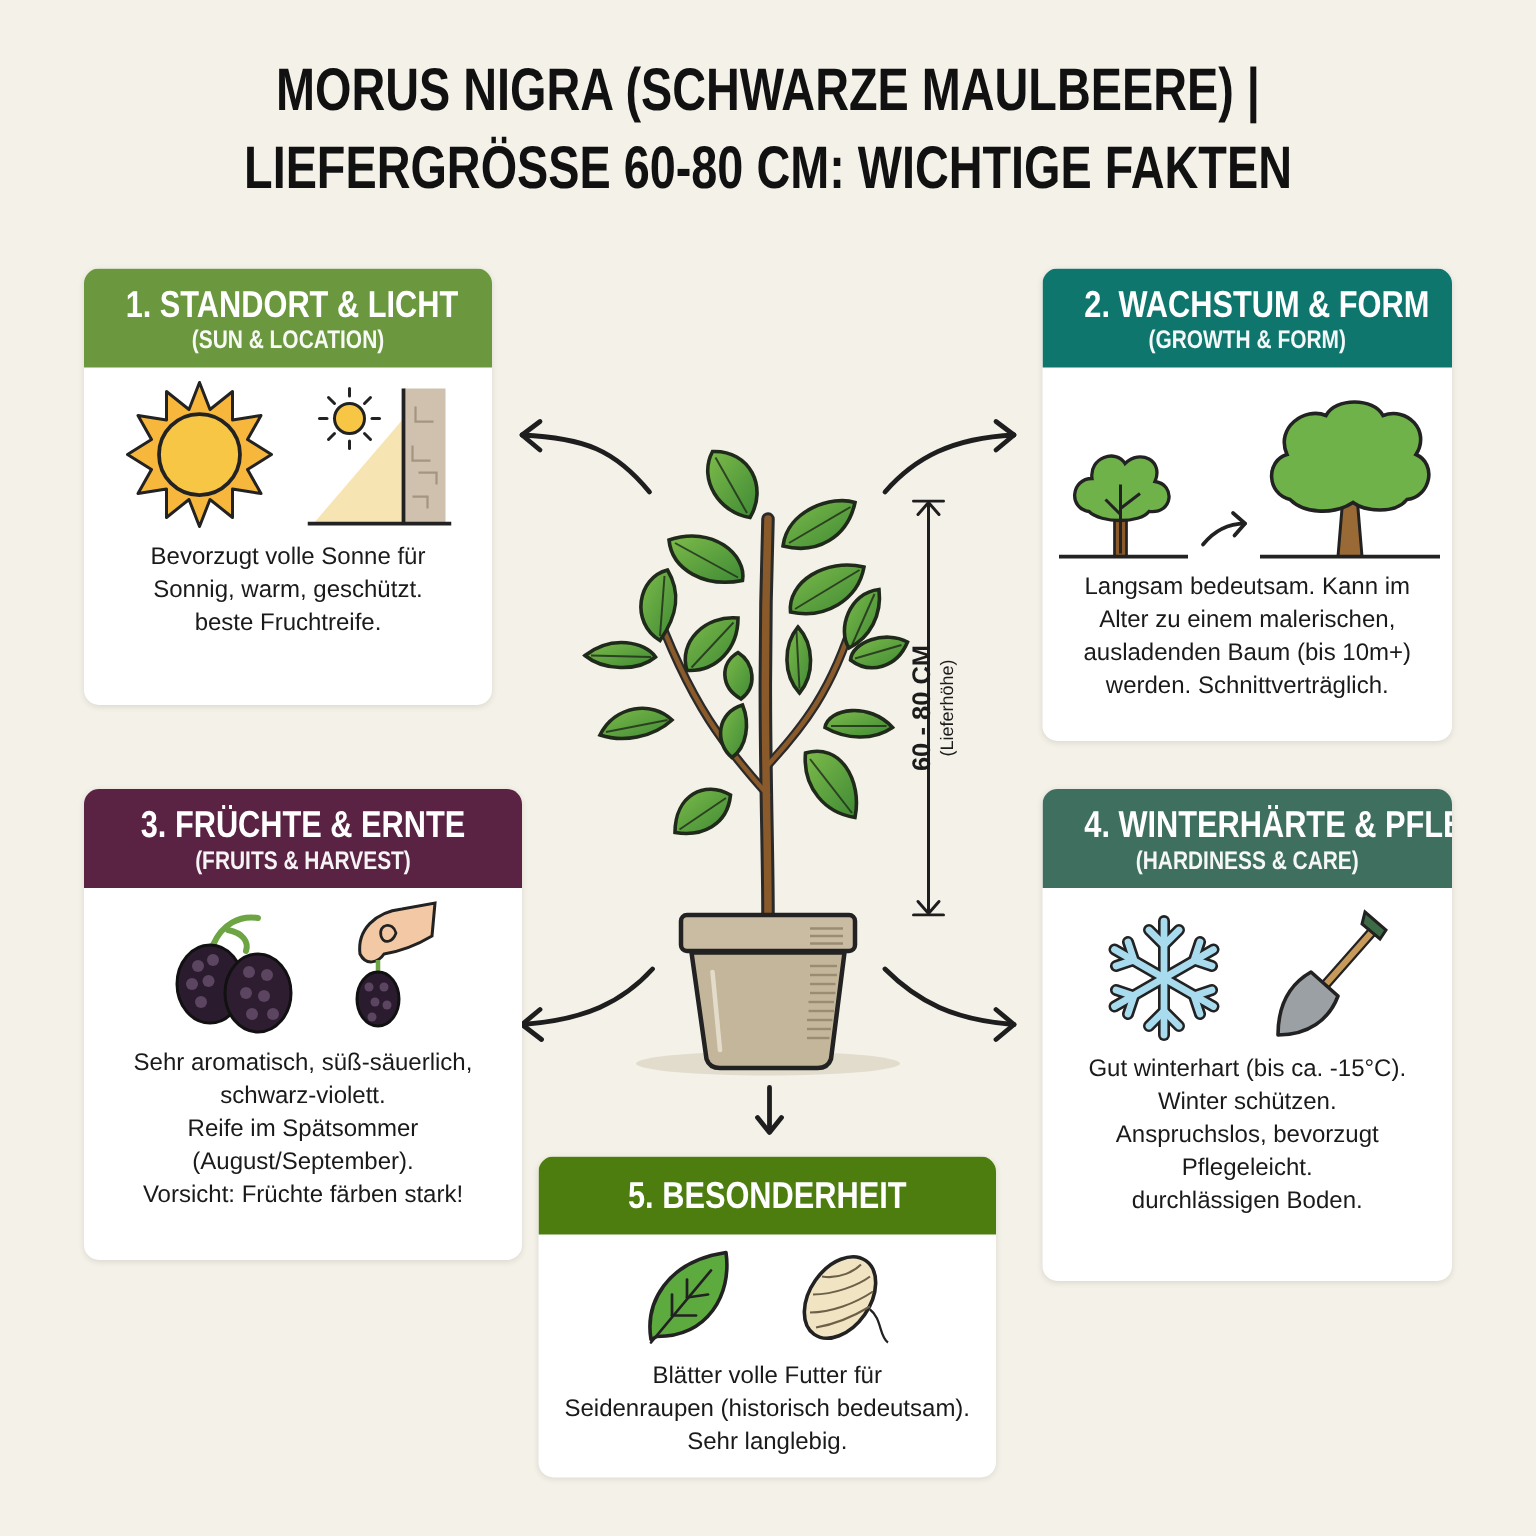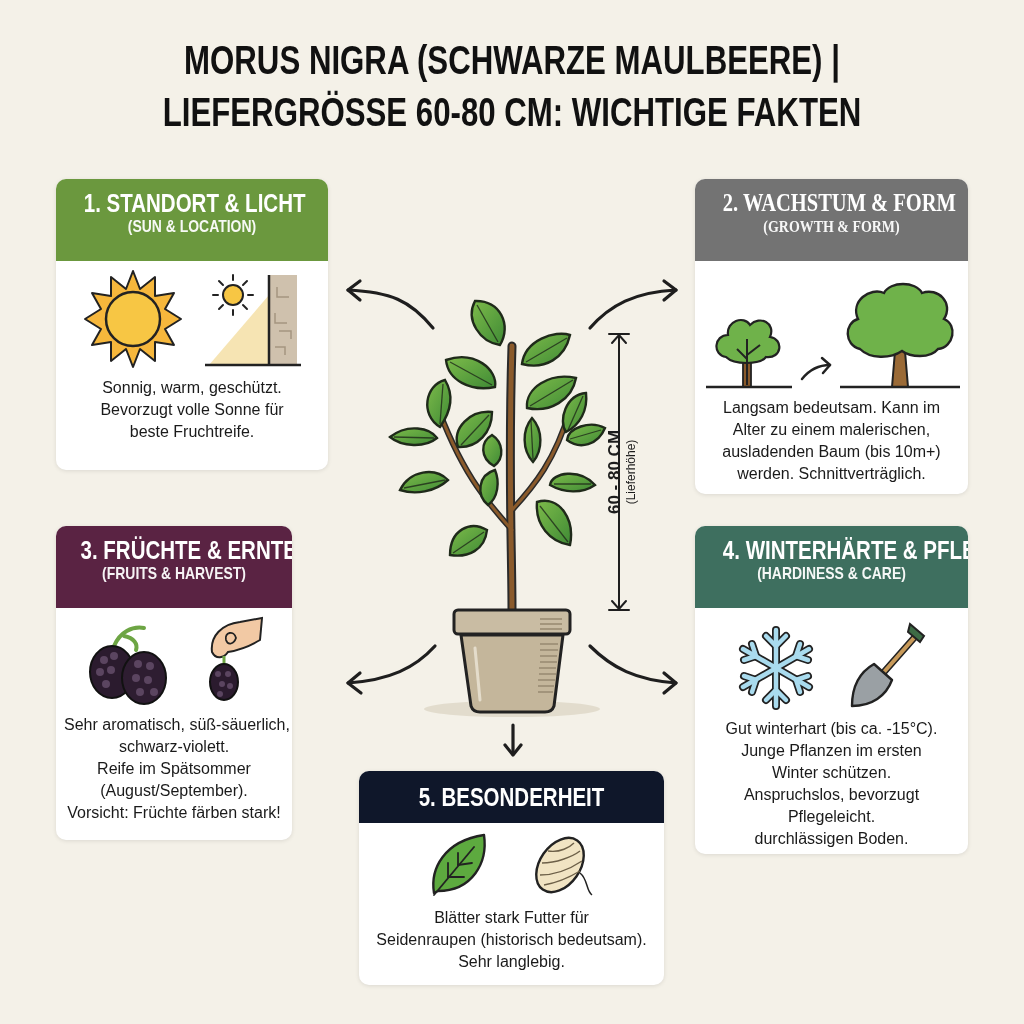--- a/index.html
+++ b/index.html
@@ -1,35 +1,35 @@
 <!DOCTYPE html>
 <html><head>
 <meta charset="utf-8">
 <style>
   html,body{margin:0;padding:0;}
   body{width:1024px;height:1024px;background:#f4f1e8;position:relative;overflow:hidden;font-family:"Liberation Sans","DejaVu Sans",sans-serif;color:#1c1c1c;}
   .title{position:absolute;left:0;top:34px;width:1024px;text-align:center;font-family:"Liberation Sans",sans-serif;font-weight:700;font-size:40px;line-height:52px;letter-spacing:0px;color:#111;transform:scaleX(0.78);transform-origin:center top;text-transform:uppercase;}
   .title div{white-space:nowrap;}
   .card{position:absolute;background:#fff;border-radius:10px;box-shadow:0 1px 4px rgba(0,0,0,0.10);overflow:hidden;}
-  .card-head{color:#fff;text-align:center;padding:10px 4px 24px 4px;}
+  .card-head{color:#fff;text-align:center;padding:10px 4px 8px 4px;}
   .card-head .h1{font-weight:700;font-size:25px;line-height:28px;white-space:nowrap;transform:scaleX(0.82);text-transform:uppercase;}
   .card-head .h2{font-weight:700;font-size:17px;line-height:20px;white-space:nowrap;transform:scaleX(0.82);text-transform:uppercase;opacity:0.95;}
   .card-icons{display:flex;justify-content:center;align-items:flex-end;gap:22px;padding:8px 0 4px 0;}
   .card-text{text-align:center;font-size:16px;line-height:22px;padding:4px 8px 0 8px;color:#1a1a1a;}
   .card-text div{white-space:nowrap;}
   .c1{left:56px;top:179px;width:272px;height:291px;}
   .c1 .card-head{background:#6b983e;}
   .c2{left:695px;top:179px;width:273px;height:315px;}
-  .c2 .card-head{background:#737373;font-family:Liberation Serif, serif;}
-  .c3{left:56px;top:526px;width:236px;height:314px;}
+  .c2 .card-head{background:#0f766e;}
+  .c3{left:56px;top:526px;width:292px;height:314px;}
   .c3 .card-head{background:#5a2343;}
   .c4{left:695px;top:526px;width:273px;height:328px;}
   .c4 .card-head{background:#3e6f5f;}
   .c5{left:359px;top:771px;width:305px;height:214px;}
-  .c5 .card-head{background:#0f172a;padding:12px 4px 12px 4px;}
+  .c5 .card-head{background:#4d7c0f;padding:12px 4px 12px 4px;}
   .plant{position:absolute;left:340px;top:280px;width:340px;height:480px;}
   .measure{position:absolute;left:603px;top:333px;width:60px;height:278px;}
   .measure-label{position:absolute;left:622px;top:472px;transform:translate(-50%,-50%) rotate(-90deg);text-align:center;white-space:nowrap;}
   .measure-label .m1{font-size:17px;font-weight:700;line-height:18px;}
   .measure-label .m2{font-size:12px;line-height:14px;}
   .arrows{position:absolute;left:0;top:0;width:1024px;height:1024px;pointer-events:none;}
 </style>
 </head>
 <body>
 
@@ -177,22 +177,22 @@
           <line x1="8" y1="26" x2="13" y2="26"></line>
           <line x1="43" y1="26" x2="48" y2="26"></line>
           <line x1="14" y1="12" x2="18" y2="16"></line>
           <line x1="38" y1="36" x2="42" y2="40"></line>
           <line x1="42" y1="12" x2="38" y2="16"></line>
           <line x1="14" y1="40" x2="18" y2="36"></line>
         </g>
     </svg>
   </div>
   <div class="card-text">
+    <div>Bevorzugt volle Sonne für</div>
     <div>Sonnig, warm, geschützt.</div>
-    <div>Bevorzugt volle Sonne für</div>
     <div>beste Fruchtreife.</div>
   </div>
 </div>
 
 <div class="card c2">
   <div class="card-head">
     <div class="h1">2. Wachstum &amp; Form</div>
     <div class="h2">(Growth &amp; Form)</div>
   </div>
   <div class="card-icons" style="gap:6px;padding-top:18px;">
@@ -304,21 +304,20 @@
     </svg>
     <svg width="84" height="90" viewBox="0 0 84 90">
       <line x1="38" y1="52" x2="68" y2="18" stroke="#222" stroke-width="7" stroke-linecap="round"></line>
       <line x1="38" y1="52" x2="68" y2="18" stroke="#c89a5a" stroke-width="4" stroke-linecap="round"></line>
       <path d="M64,4 L78,16 L74,22 L62,12Z" fill="#3d6b45" stroke="#222" stroke-width="2"></path>
       <path d="M28,44 L46,60 C40,76 26,86 6,86 C6,66 14,52 28,44Z" fill="#9aa0a4" stroke="#222" stroke-width="2.4" stroke-linejoin="round"></path>
     </svg>
   </div>
   <div class="card-text">
     <div>Gut winterhart (bis ca. -15°C).</div>
-    <div>Junge Pflanzen im ersten</div>
     <div>Winter schützen.</div>
     <div>Anspruchslos, bevorzugt</div>
     <div>Pflegeleicht.</div>
     <div>durchlässigen Boden.</div>
   </div>
 </div>
 
 <div class="card c5">
   <div class="card-head">
     <div class="h1">5. Besonderheit</div>
@@ -339,17 +338,17 @@
       <g stroke="#6d6048" stroke-width="1.4" fill="none">
           <path d="M18,18 C30,20 40,14 44,10"></path>
           <path d="M12,30 C26,30 42,24 50,18"></path>
           <path d="M10,42 C24,42 40,36 52,28"></path>
           <path d="M14,52 C26,50 40,44 50,38"></path>
         </g>
       <path d="M50,40 C58,46 56,58 62,62" fill="none" stroke="#222" stroke-width="1.5"></path>
     </svg>
   </div>
   <div class="card-text">
-    <div>Blätter stark Futter für</div>
+    <div>Blätter volle Futter für</div>
     <div>Seidenraupen (historisch bedeutsam).</div>
     <div>Sehr langlebig.</div>
   </div>
 </div>
 
 </body></html>

